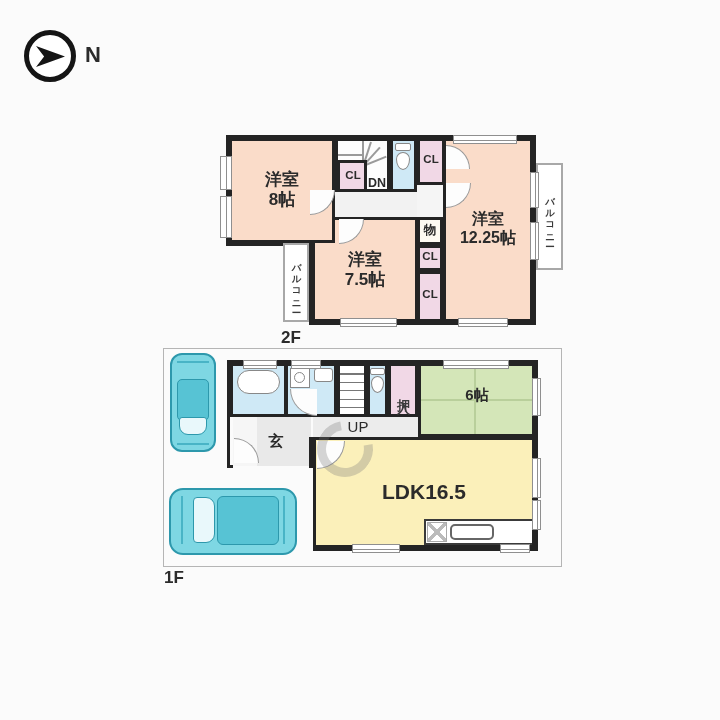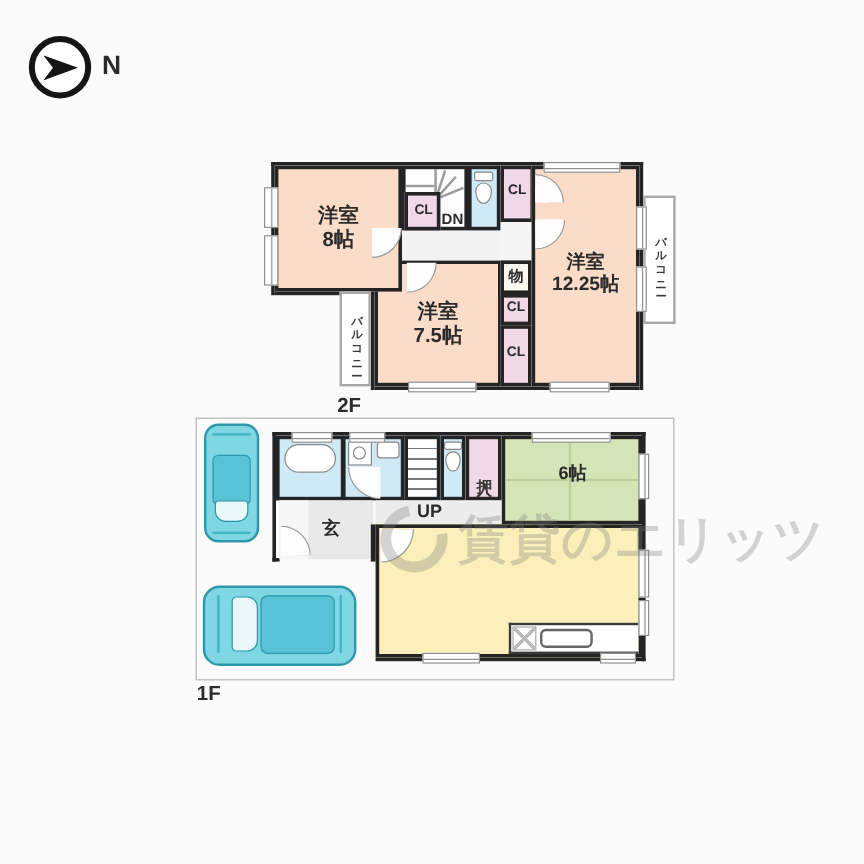--- a/index.html
+++ b/index.html
@@ -160,23 +160,24 @@
     <div class="tat" style="left:474px;top:61px;width:2px;height:33px"></div>
     <div class="lbl" style="left:447px;top:46px;width:60px;font-size:15px">6帖</div>
 
     <div class="abs" style="left:233px;top:77px;width:78px;height:49px;background:#e9e9e9"></div>
     <div class="abs" style="left:233px;top:77px;width:24px;height:49px;background:#f6f6f6"></div>
     <div class="lbl" style="left:266px;top:92px;width:20px;font-size:15px">玄</div>
     <div class="wall" style="left:309px;top:97px;width:7px;height:31px"></div>
     <div class="arc arc-tr" style="left:234px;top:98px;width:24px;height:24px"></div>
 
     <div class="abs" style="left:313px;top:77px;width:105px;height:20px;background:#ececec"></div>
-    <div class="lbl" style="left:341px;top:78px;width:34px;font-size:15px;font-weight:700">UP</div>
+    <div class="lbl" style="left:341px;top:78px;width:34px;font-size:15px;font-weight:400">UP</div>
 
     <div class="room" style="left:313px;top:97px;width:222px;height:111px;background:#fbf0ba"></div>
+    <div class="lbl" style="left:313px;top:140px;width:222px;font-size:21px">LDK16.5</div>
     <div class="arc arc-br" style="left:317px;top:101px;width:27px;height:27px"></div>
     <div class="arc arc-bl" style="left:290px;top:49px;width:26px;height:26px"></div>
 
     <div class="abs" style="left:424px;top:179px;width:108px;height:26px;background:#fff;border:2px solid #3a3a3a;border-right:none"></div>
     <div class="abs" style="left:427px;top:182px;width:20px;height:20px;border:1px solid #aaa;background:linear-gradient(45deg,transparent 44%,#bbb 44%,#bbb 56%,transparent 56%),linear-gradient(135deg,transparent 44%,#bbb 44%,#bbb 56%,transparent 56%),#fff"></div>
     <div class="abs" style="left:450px;top:184px;width:44px;height:16px;border:2px solid #666;border-radius:5px;background:#fff"></div>
 
     <div class="win win-h" style="left:243px;top:20px;width:32px;height:7px"></div>
     <div class="win win-h" style="left:291px;top:20px;width:28px;height:7px"></div>
     <div class="win win-h" style="left:443px;top:20px;width:64px;height:7px"></div>
@@ -184,16 +185,15 @@
     <div class="win win-v" style="left:532px;top:118px;width:7px;height:38px"></div>
     <div class="win win-v" style="left:532px;top:160px;width:7px;height:28px"></div>
     <div class="win win-h" style="left:352px;top:204px;width:46px;height:7px"></div>
     <div class="win win-h" style="left:500px;top:204px;width:28px;height:7px"></div>
 
     <div class="lbl" style="left:164px;top:228px;font-size:17px;font-weight:600">1F</div>
   </div>
 
   <div id="watermark" style="left:310px;top:413px;width:360px;height:70px">
     <div class="abs" style="left:7px;top:8px;width:56px;height:56px;border:9px solid rgba(120,120,120,0.30);border-top-color:transparent;border-radius:50%;transform:rotate(35deg)"></div>
-    <div class="abs" style="left:72px;top:8px;font-size:42px;font-weight:700;color:rgba(125,125,125,0.32);letter-spacing:1px;white-space:nowrap">賃貸のエリッツ</div>
   </div>
 
 </div>
 
 </body></html>

